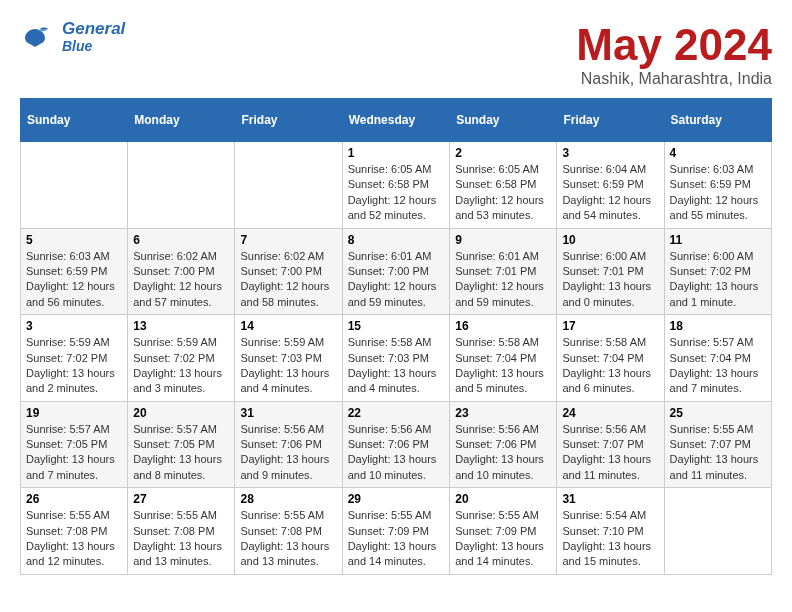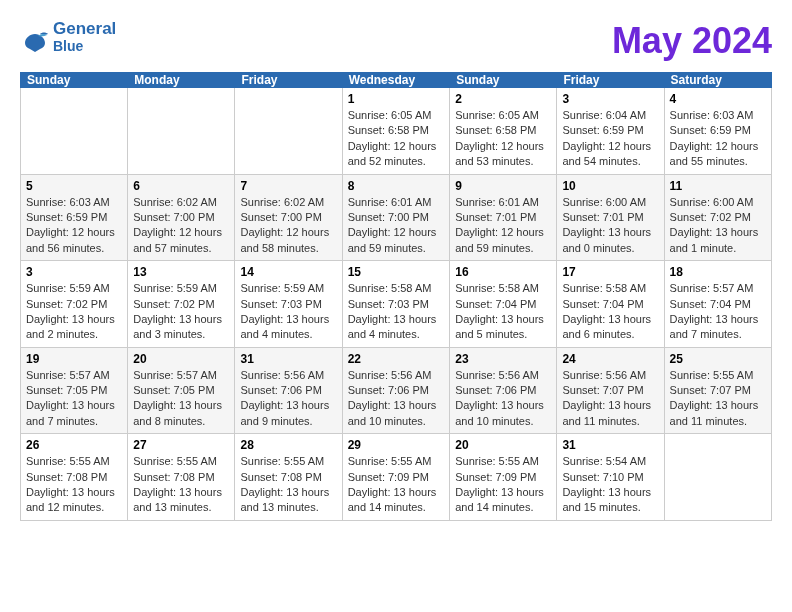--- a/index.html
+++ b/index.html
@@ -11,50 +11,51 @@
       padding: 20px;
     }
     .header {
       display: flex;
       justify-content: space-between;
       align-items: flex-start;
       margin-bottom: 10px;
     }
     .logo {
       display: flex;
-      align-items: flex-end;
-      gap: 3px;
+      align-items: center;
+      gap: 12px;
+      font-style: italic;
     }
     .logo-bird {
       width: 30px;
       height: 24px;
     }
     .title-block {
       text-align: right;
     }
     .month-title {
-      font-size: 36px;
+      font-size: 44px;
       font-weight: bold;
-      color: #6d28d9;
+      color: #b91c1c;
       text-align: center;
     }
     .location-title {
       font-size: 16px;
       color: #555;
     }
     .calendar {
       width: 100%;
       border-collapse: collapse;
       font-size: 11px;
     }
     .calendar th {
       background-color: #2a6ab0;
       color: #fff;
       text-align: left;
-      padding: 0 6px;
+      padding: 14px 6px;
       font-size: 12px;
       border: 1px solid #2a6ab0;
     }
     .calendar td {
       border: 1px solid #ccc;
       vertical-align: top;
       padding: 4px 5px;
       width: 108px;
       min-height: 80px;
       background: #fff;
@@ -86,20 +87,21 @@
       <path d="M20 4 C22 2, 26 2, 28 4 C26 5, 23 5, 20 4Z" fill="#2a6ab0"></path>
       <path d="M18 6 C20 4, 24 3, 27 5 C25 6, 21 7, 18 6Z" fill="#4a9fd0"></path>
     </svg>
     <div>
       <div style="font-size:17px;font-weight:bold;color:#2a6ab0;line-height:1.1;">General</div>
       <div style="font-size:14px;font-weight:bold;color:#2a6ab0;line-height:1.1;">Blue</div>
     </div>
   </div>
   <div class="title-block">
     <div class="month-title">May 2024</div>
+    <div class="location-title">Nashik, Maharashtra, India</div>
   </div>
 </div>
 
 <table class="calendar">
   <thead>
     <tr>
     <th>Sunday</th>
         <th>Monday</th>
         <th>Friday</th>
         <th>Wednesday</th>

